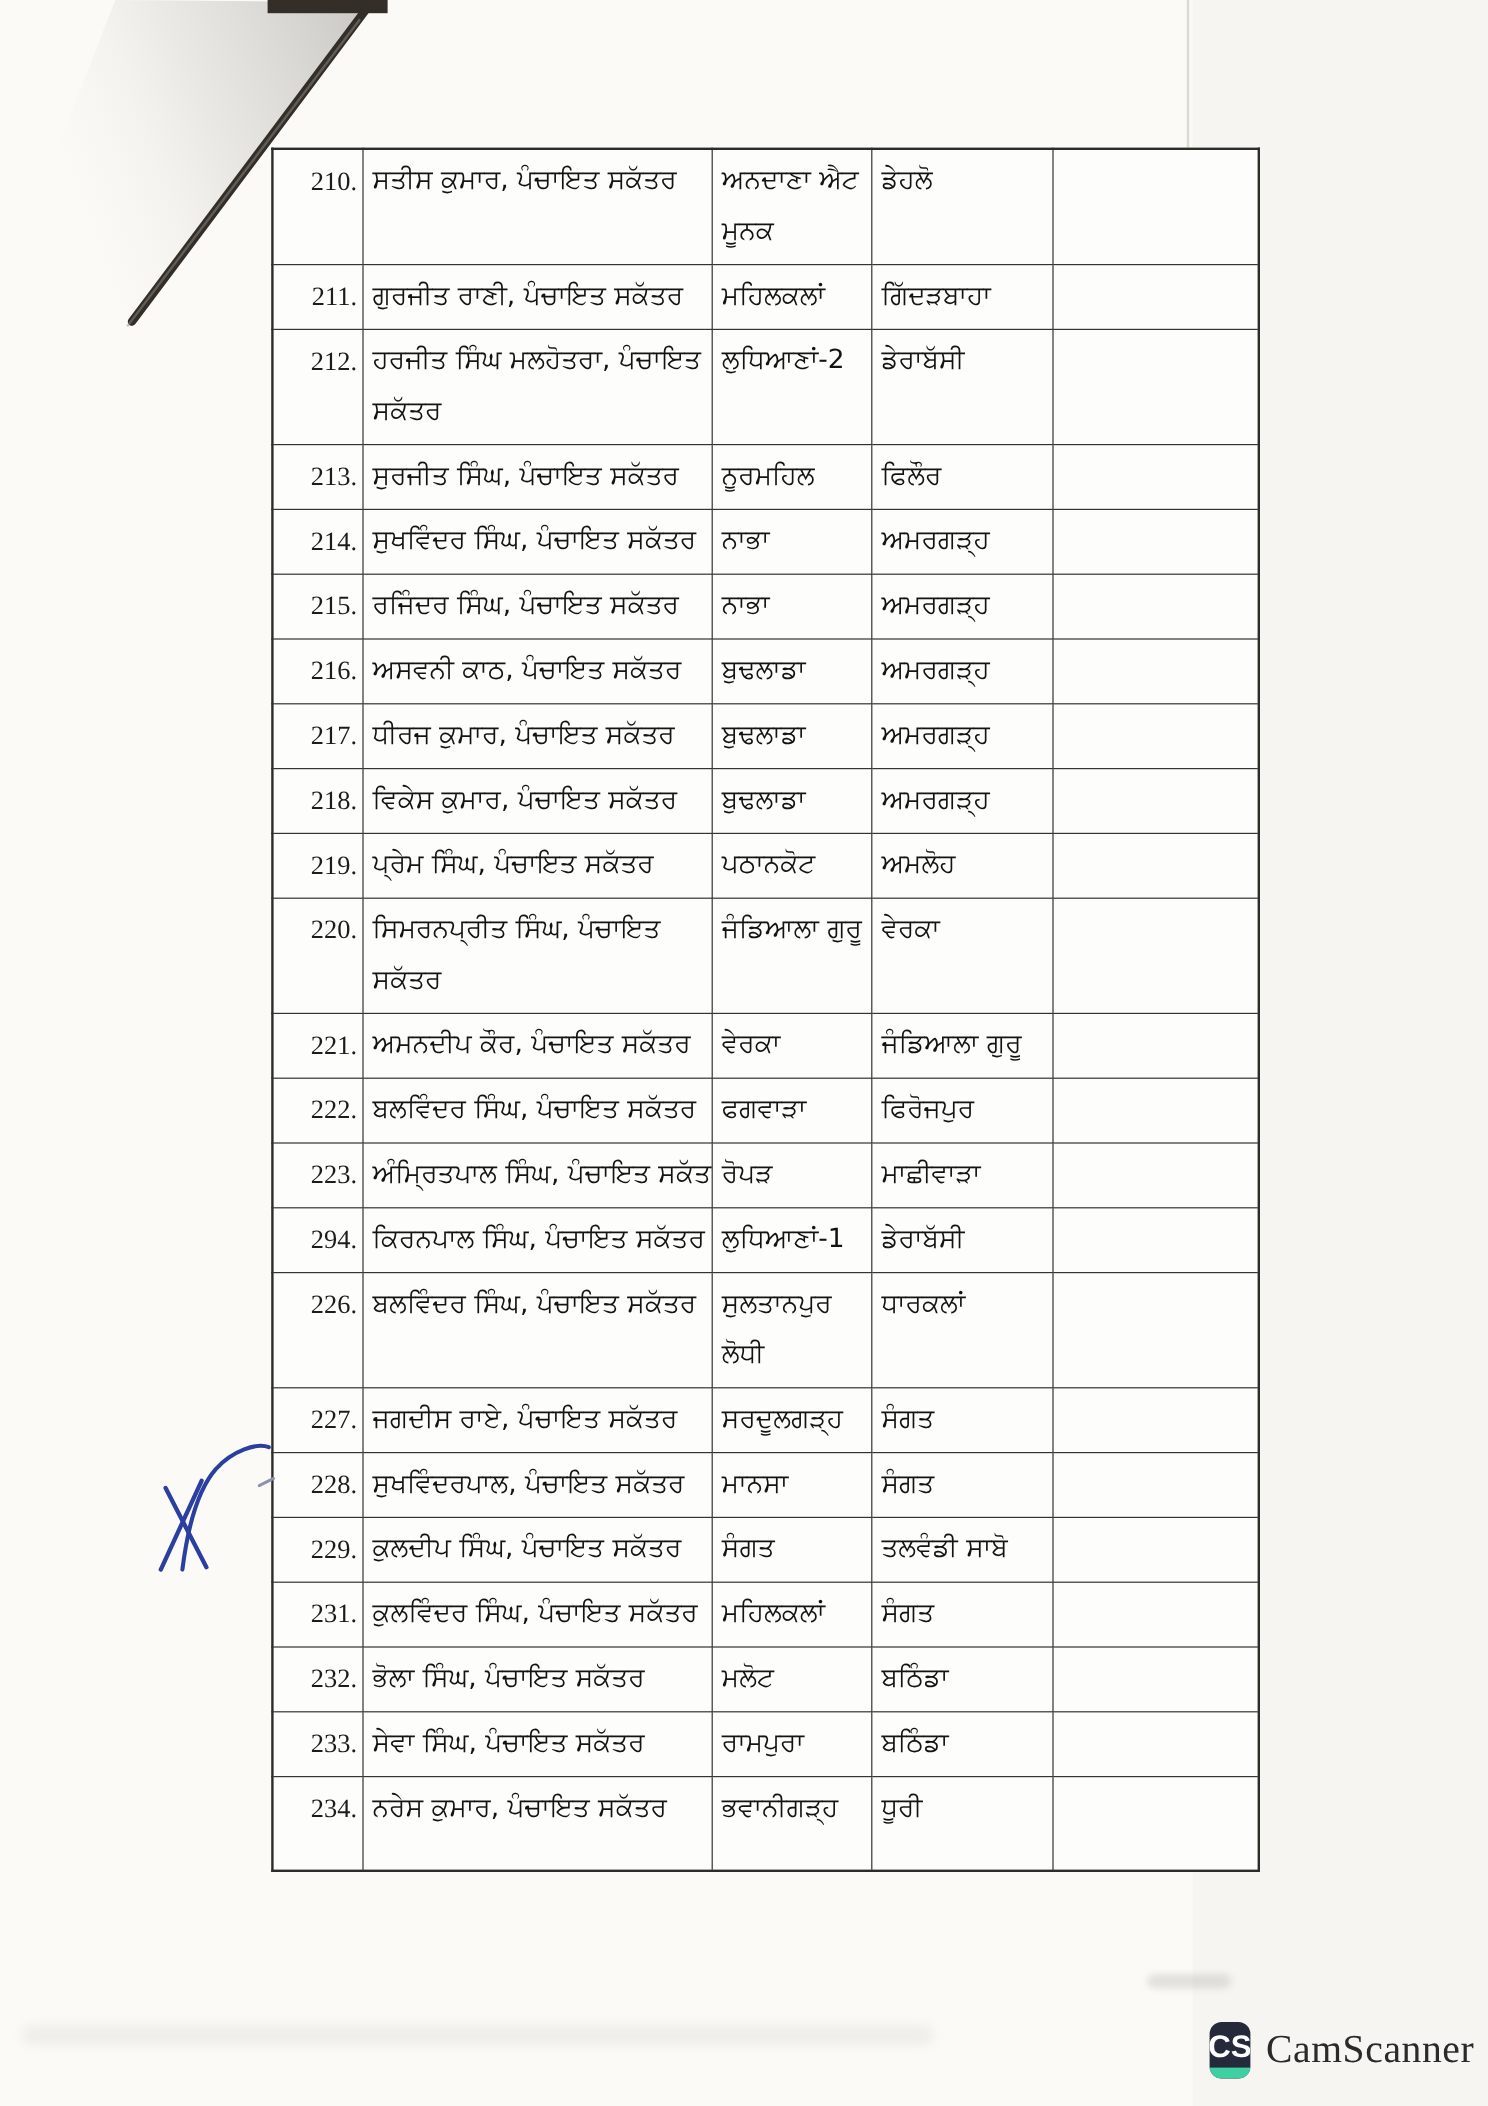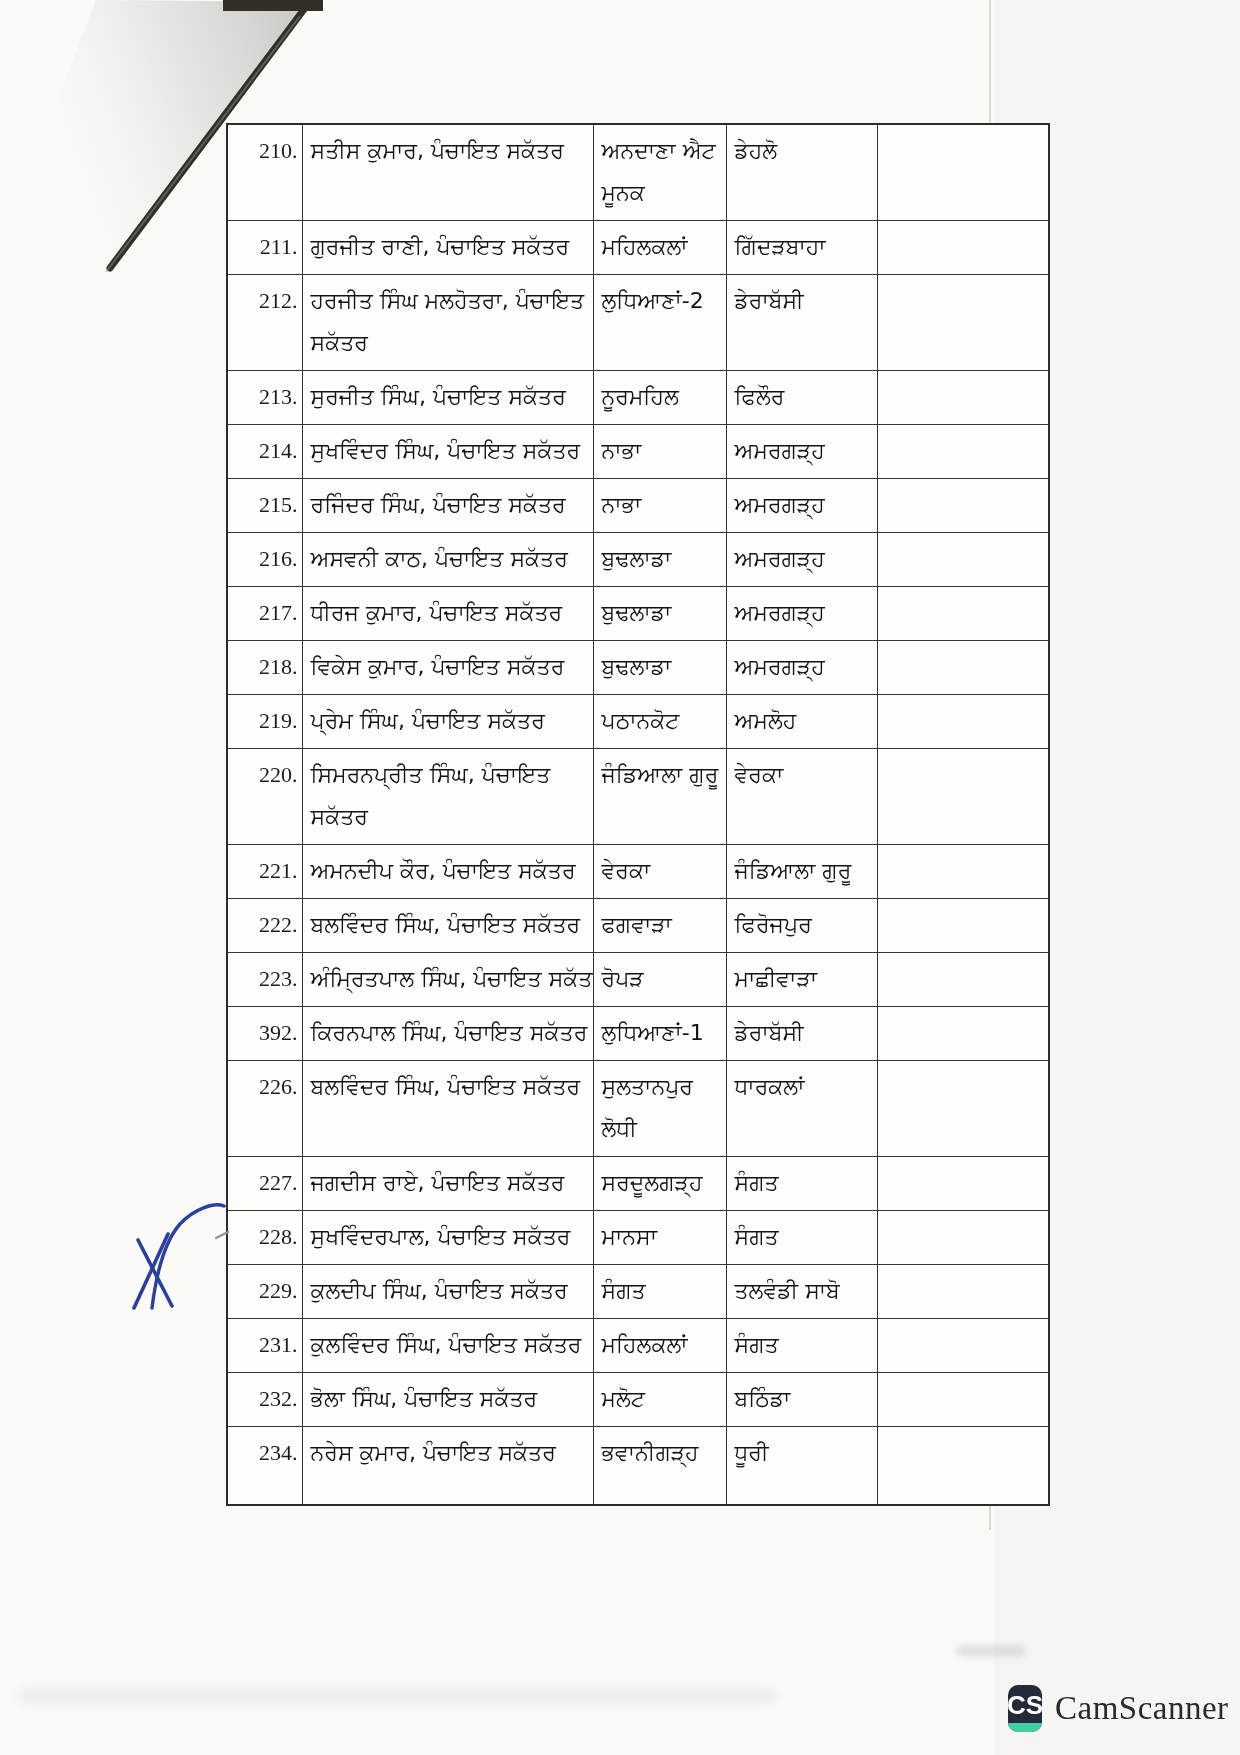--- a/index.html
+++ b/index.html
@@ -205,21 +205,21 @@
           <td class="cell-remark"></td>
         </tr>
         <tr>
           <td class="cell-no">223.</td>
           <td class="cell-name">ਅੰਮ੍ਰਿਤਪਾਲ ਸਿੰਘ, ਪੰਚਾਇਤ ਸਕੱਤਰ</td>
           <td class="cell-from">ਰੋਪੜ</td>
           <td class="cell-to">ਮਾਛੀਵਾੜਾ</td>
           <td class="cell-remark"></td>
         </tr>
         <tr>
-          <td class="cell-no">392.</td>
+          <td class="cell-no">294.</td>
           <td class="cell-name">ਕਿਰਨਪਾਲ ਸਿੰਘ, ਪੰਚਾਇਤ ਸਕੱਤਰ</td>
           <td class="cell-from">ਲੁਧਿਆਣਾਂ-1</td>
           <td class="cell-to">ਡੇਰਾਬੱਸੀ</td>
           <td class="cell-remark"></td>
         </tr>
         <tr>
           <td class="cell-no">226.</td>
           <td class="cell-name">ਬਲਵਿੰਦਰ ਸਿੰਘ, ਪੰਚਾਇਤ ਸਕੱਤਰ</td>
           <td class="cell-from">ਸੁਲਤਾਨਪੁਰ
 ਲੋਧੀ</td>
@@ -251,20 +251,27 @@
           <td class="cell-no">231.</td>
           <td class="cell-name">ਕੁਲਵਿੰਦਰ ਸਿੰਘ, ਪੰਚਾਇਤ ਸਕੱਤਰ</td>
           <td class="cell-from">ਮਹਿਲਕਲਾਂ</td>
           <td class="cell-to">ਸੰਗਤ</td>
           <td class="cell-remark"></td>
         </tr>
         <tr>
           <td class="cell-no">232.</td>
           <td class="cell-name">ਭੋਲਾ ਸਿੰਘ, ਪੰਚਾਇਤ ਸਕੱਤਰ</td>
           <td class="cell-from">ਮਲੋਟ</td>
+          <td class="cell-to">ਬਠਿੰਡਾ</td>
+          <td class="cell-remark"></td>
+        </tr>
+        <tr>
+          <td class="cell-no">233.</td>
+          <td class="cell-name">ਸੇਵਾ ਸਿੰਘ, ਪੰਚਾਇਤ ਸਕੱਤਰ</td>
+          <td class="cell-from">ਰਾਮਪੁਰਾ</td>
           <td class="cell-to">ਬਠਿੰਡਾ</td>
           <td class="cell-remark"></td>
         </tr>
         <tr>
           <td class="cell-no">234.</td>
           <td class="cell-name">ਨਰੇਸ ਕੁਮਾਰ, ਪੰਚਾਇਤ ਸਕੱਤਰ</td>
           <td class="cell-from">ਭਵਾਨੀਗੜ੍ਹ</td>
           <td class="cell-to">ਧੂਰੀ</td>
           <td class="cell-remark"></td>
         </tr>

